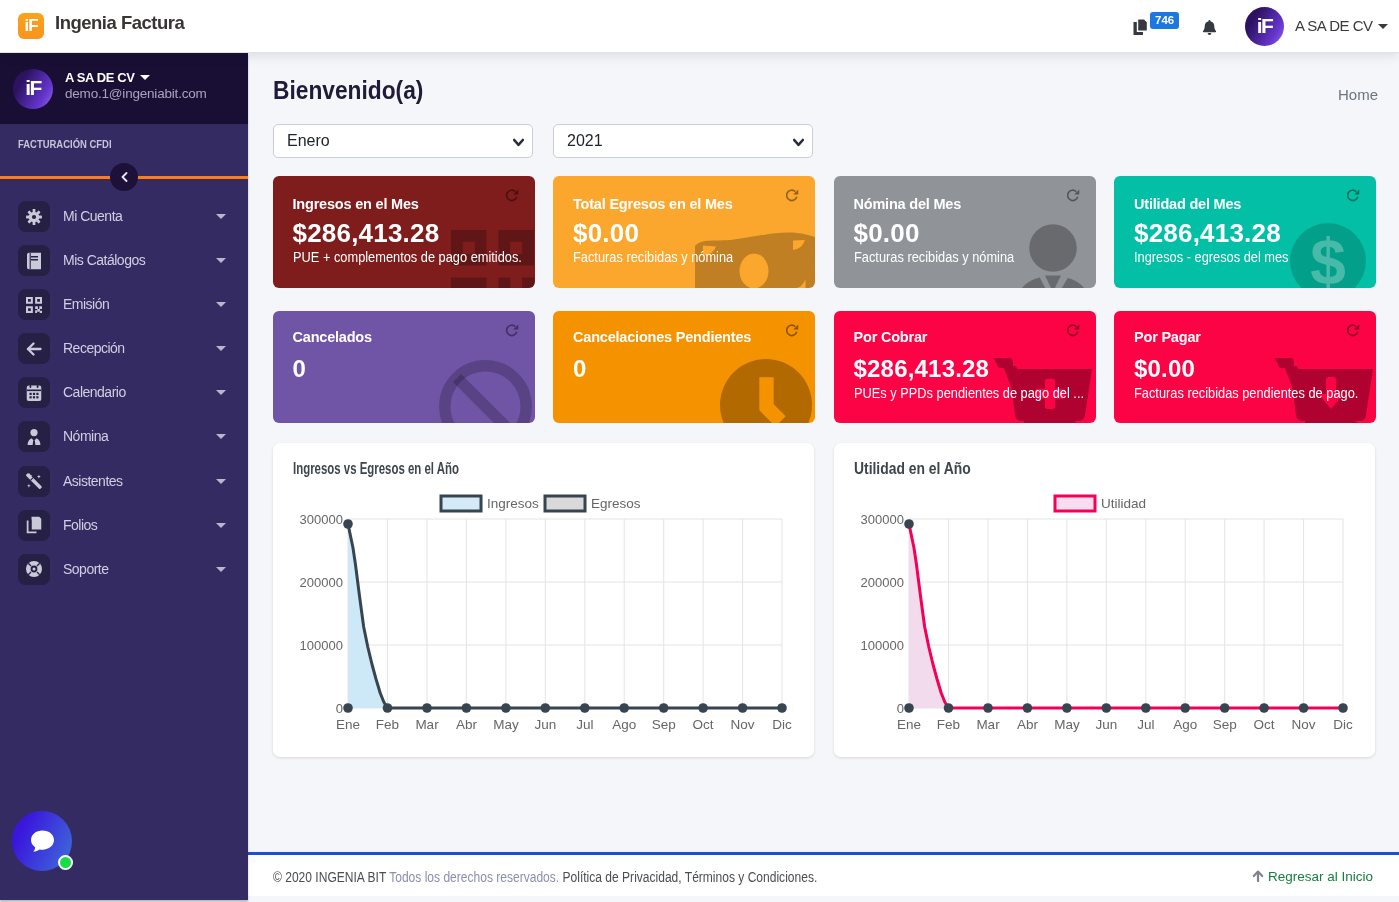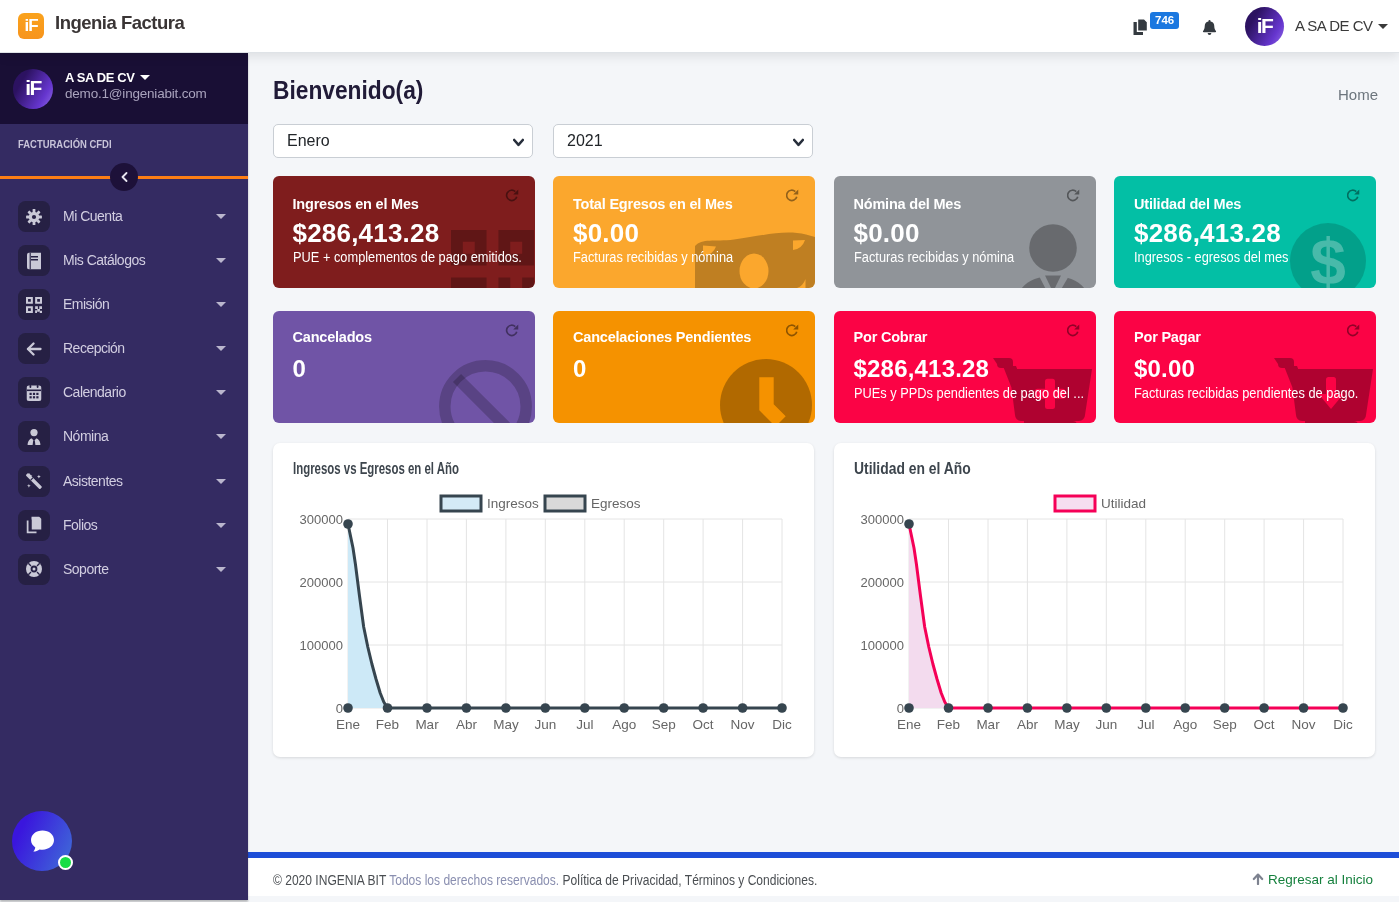--- a/index.html
+++ b/index.html
@@ -56,21 +56,21 @@
 .r2 .cn { top:44px; font-size:24px; }
 .r2 .cs { top:73.5px; }
 
 
 .chartcard { position:absolute; top:443px; width:541px; height:314px; background:#fff; border-radius:7px; box-shadow:0 1px 3px rgba(0,0,0,0.12); }
 .chartcard .cctitle { position:absolute; left:20px; top:17px; font-size:16px; font-weight:bold; color:#3d454d; letter-spacing:0; transform-origin:left; white-space:nowrap; }
 .cc1 { left:273px; }
 .cc2 { left:834px; }
 
 
-.footer { position:absolute; left:248px; top:852px; width:1151px; height:44px; background:#fff; border-top:6px solid #1d4ed8; font-size:14px; }
+.footer { position:absolute; left:248px; top:852px; width:1151px; height:44px; background:#fff; border-top:3px solid #1d4ed8; font-size:14px; }
 .f-left { position:absolute; left:25px; top:13.5px; color:#4a4e52; transform:scaleX(0.86); transform-origin:left; white-space:nowrap; }
 .f-left .muted { color:#8a8fb0; }
 .f-right { position:absolute; right:26px; top:14px; color:#15803d; font-size:13.5px; }
 
 
 .chat { position:absolute; left:12px; top:811px; width:60px; height:60px; border-radius:50%; background:linear-gradient(115deg,#3a16dd 20%,#3f6ad8 95%); z-index:50; }
 .chatdot { position:absolute; left:57.5px; top:854.5px; width:15px; height:15px; border-radius:50%; background:#17dd46; border:2.5px solid #fff; z-index:51; }
 </style>
 </head>
 <body>

